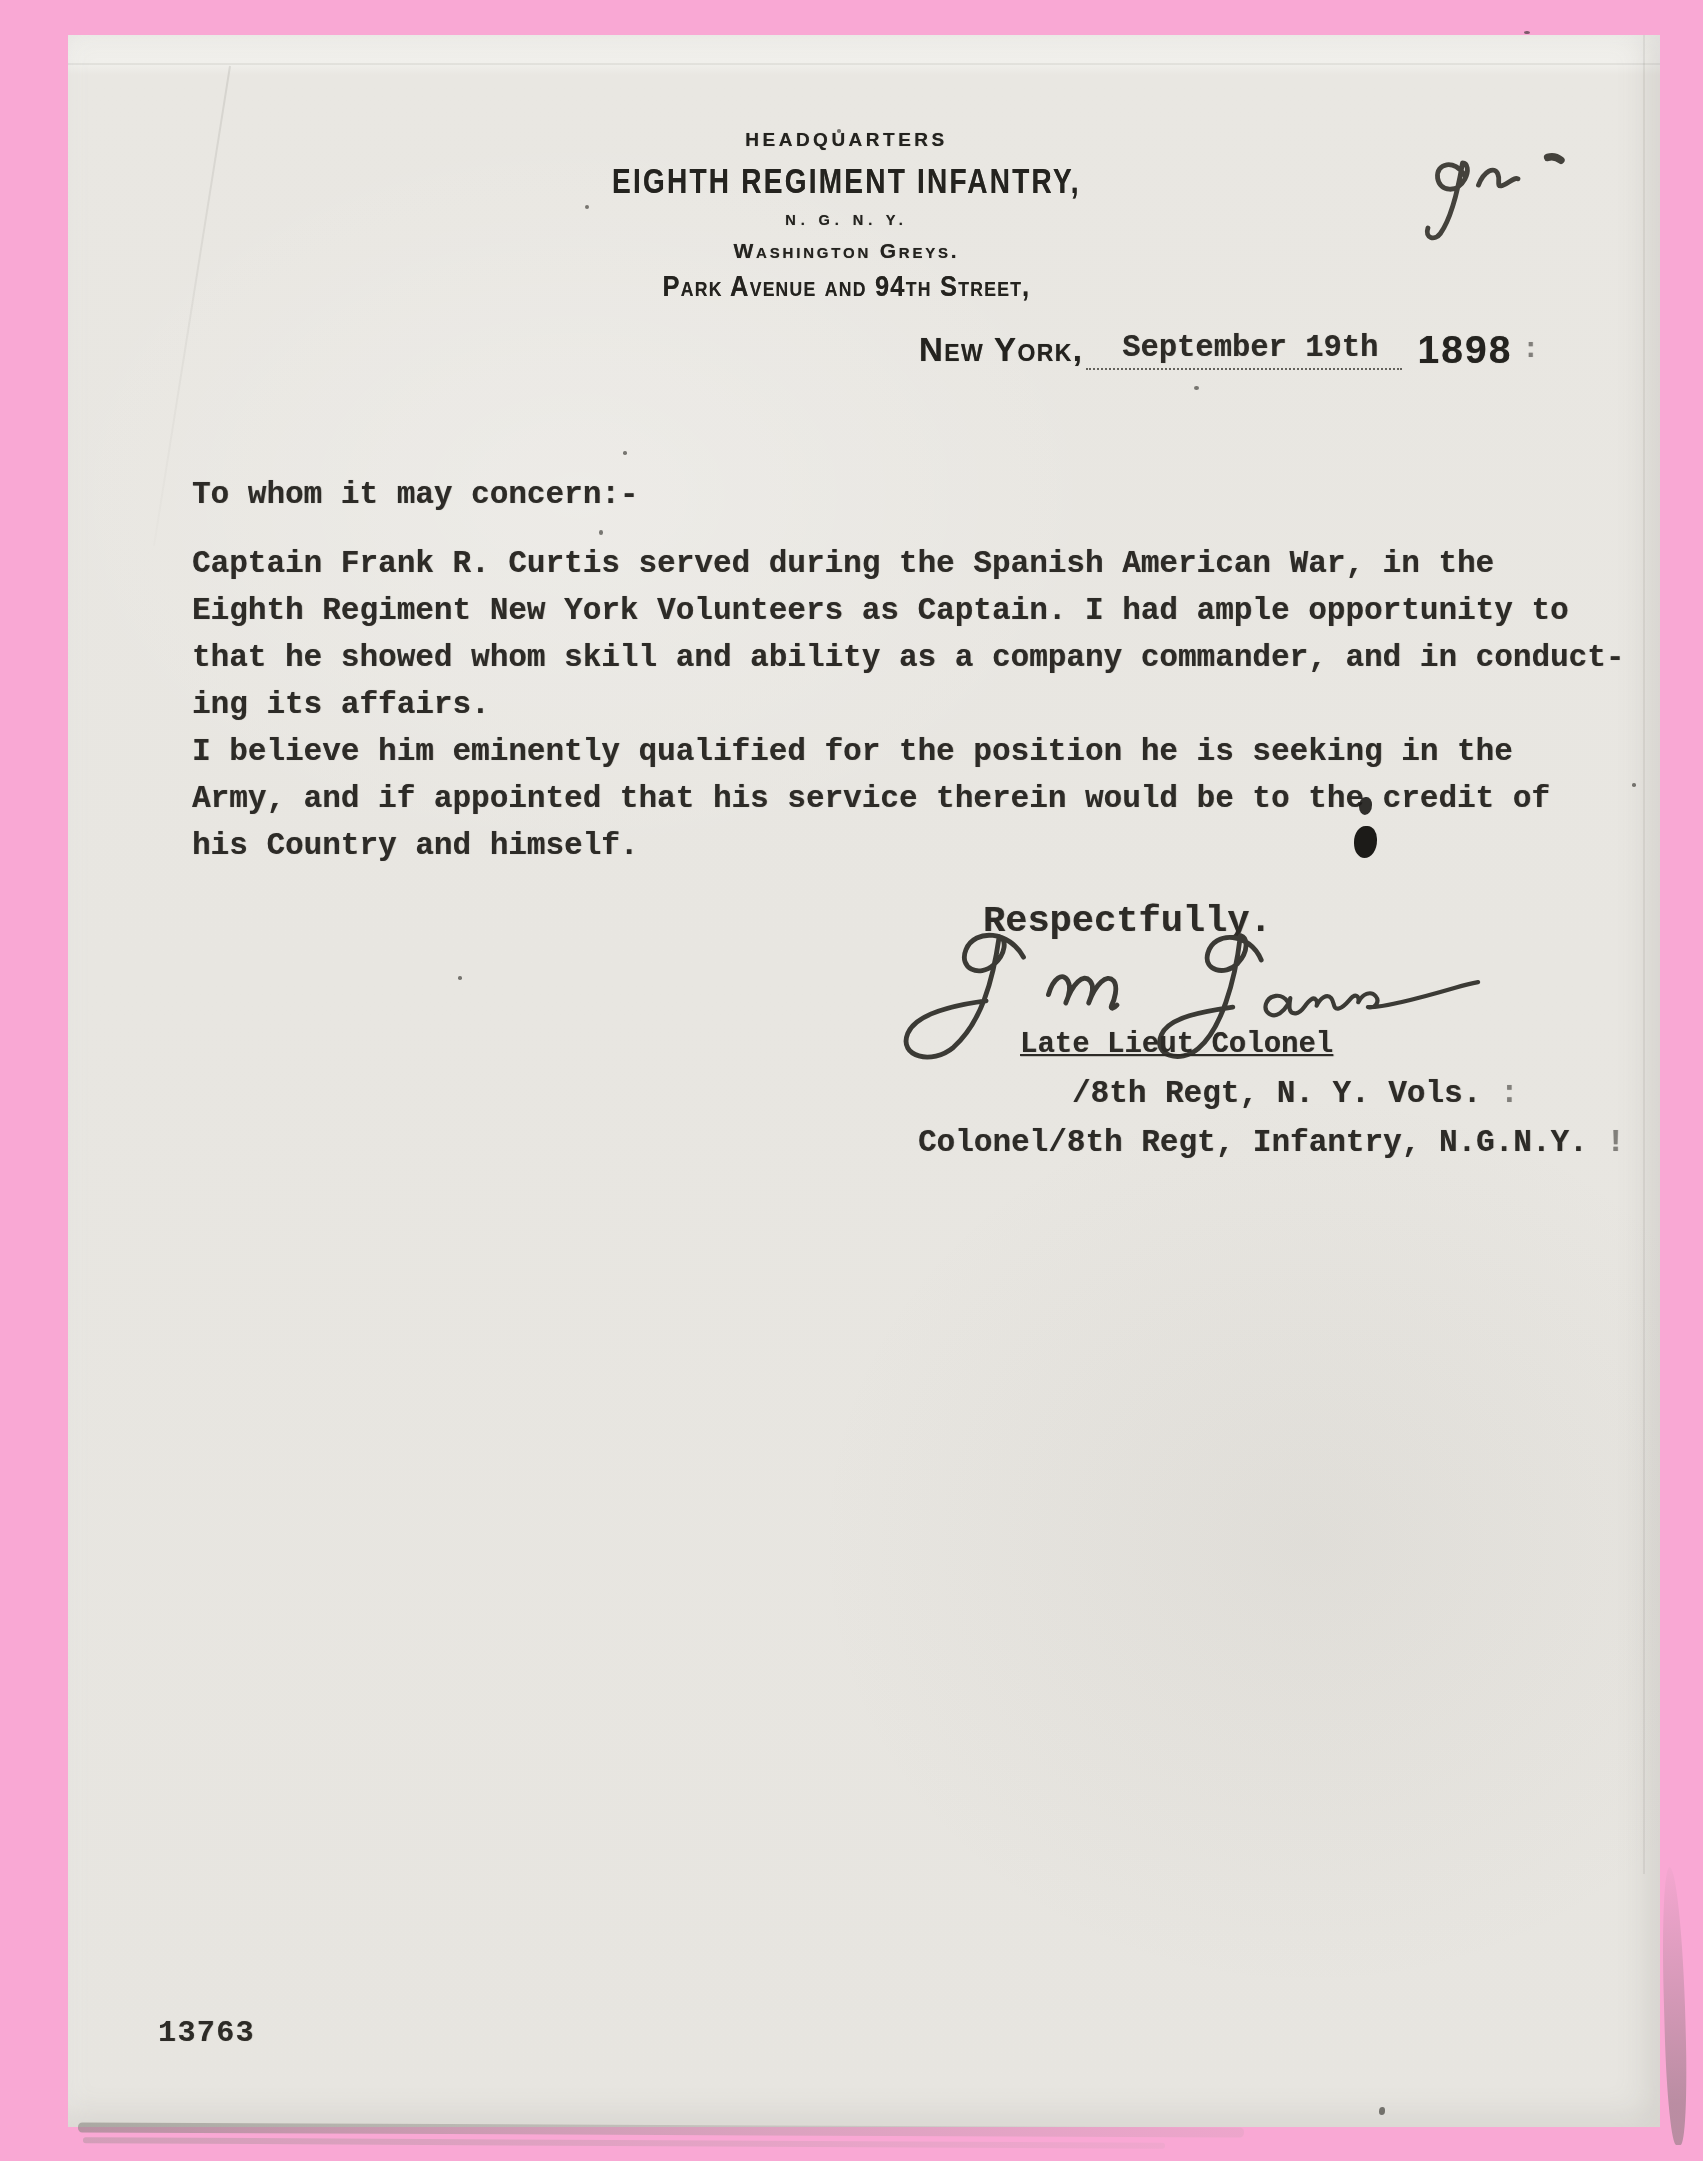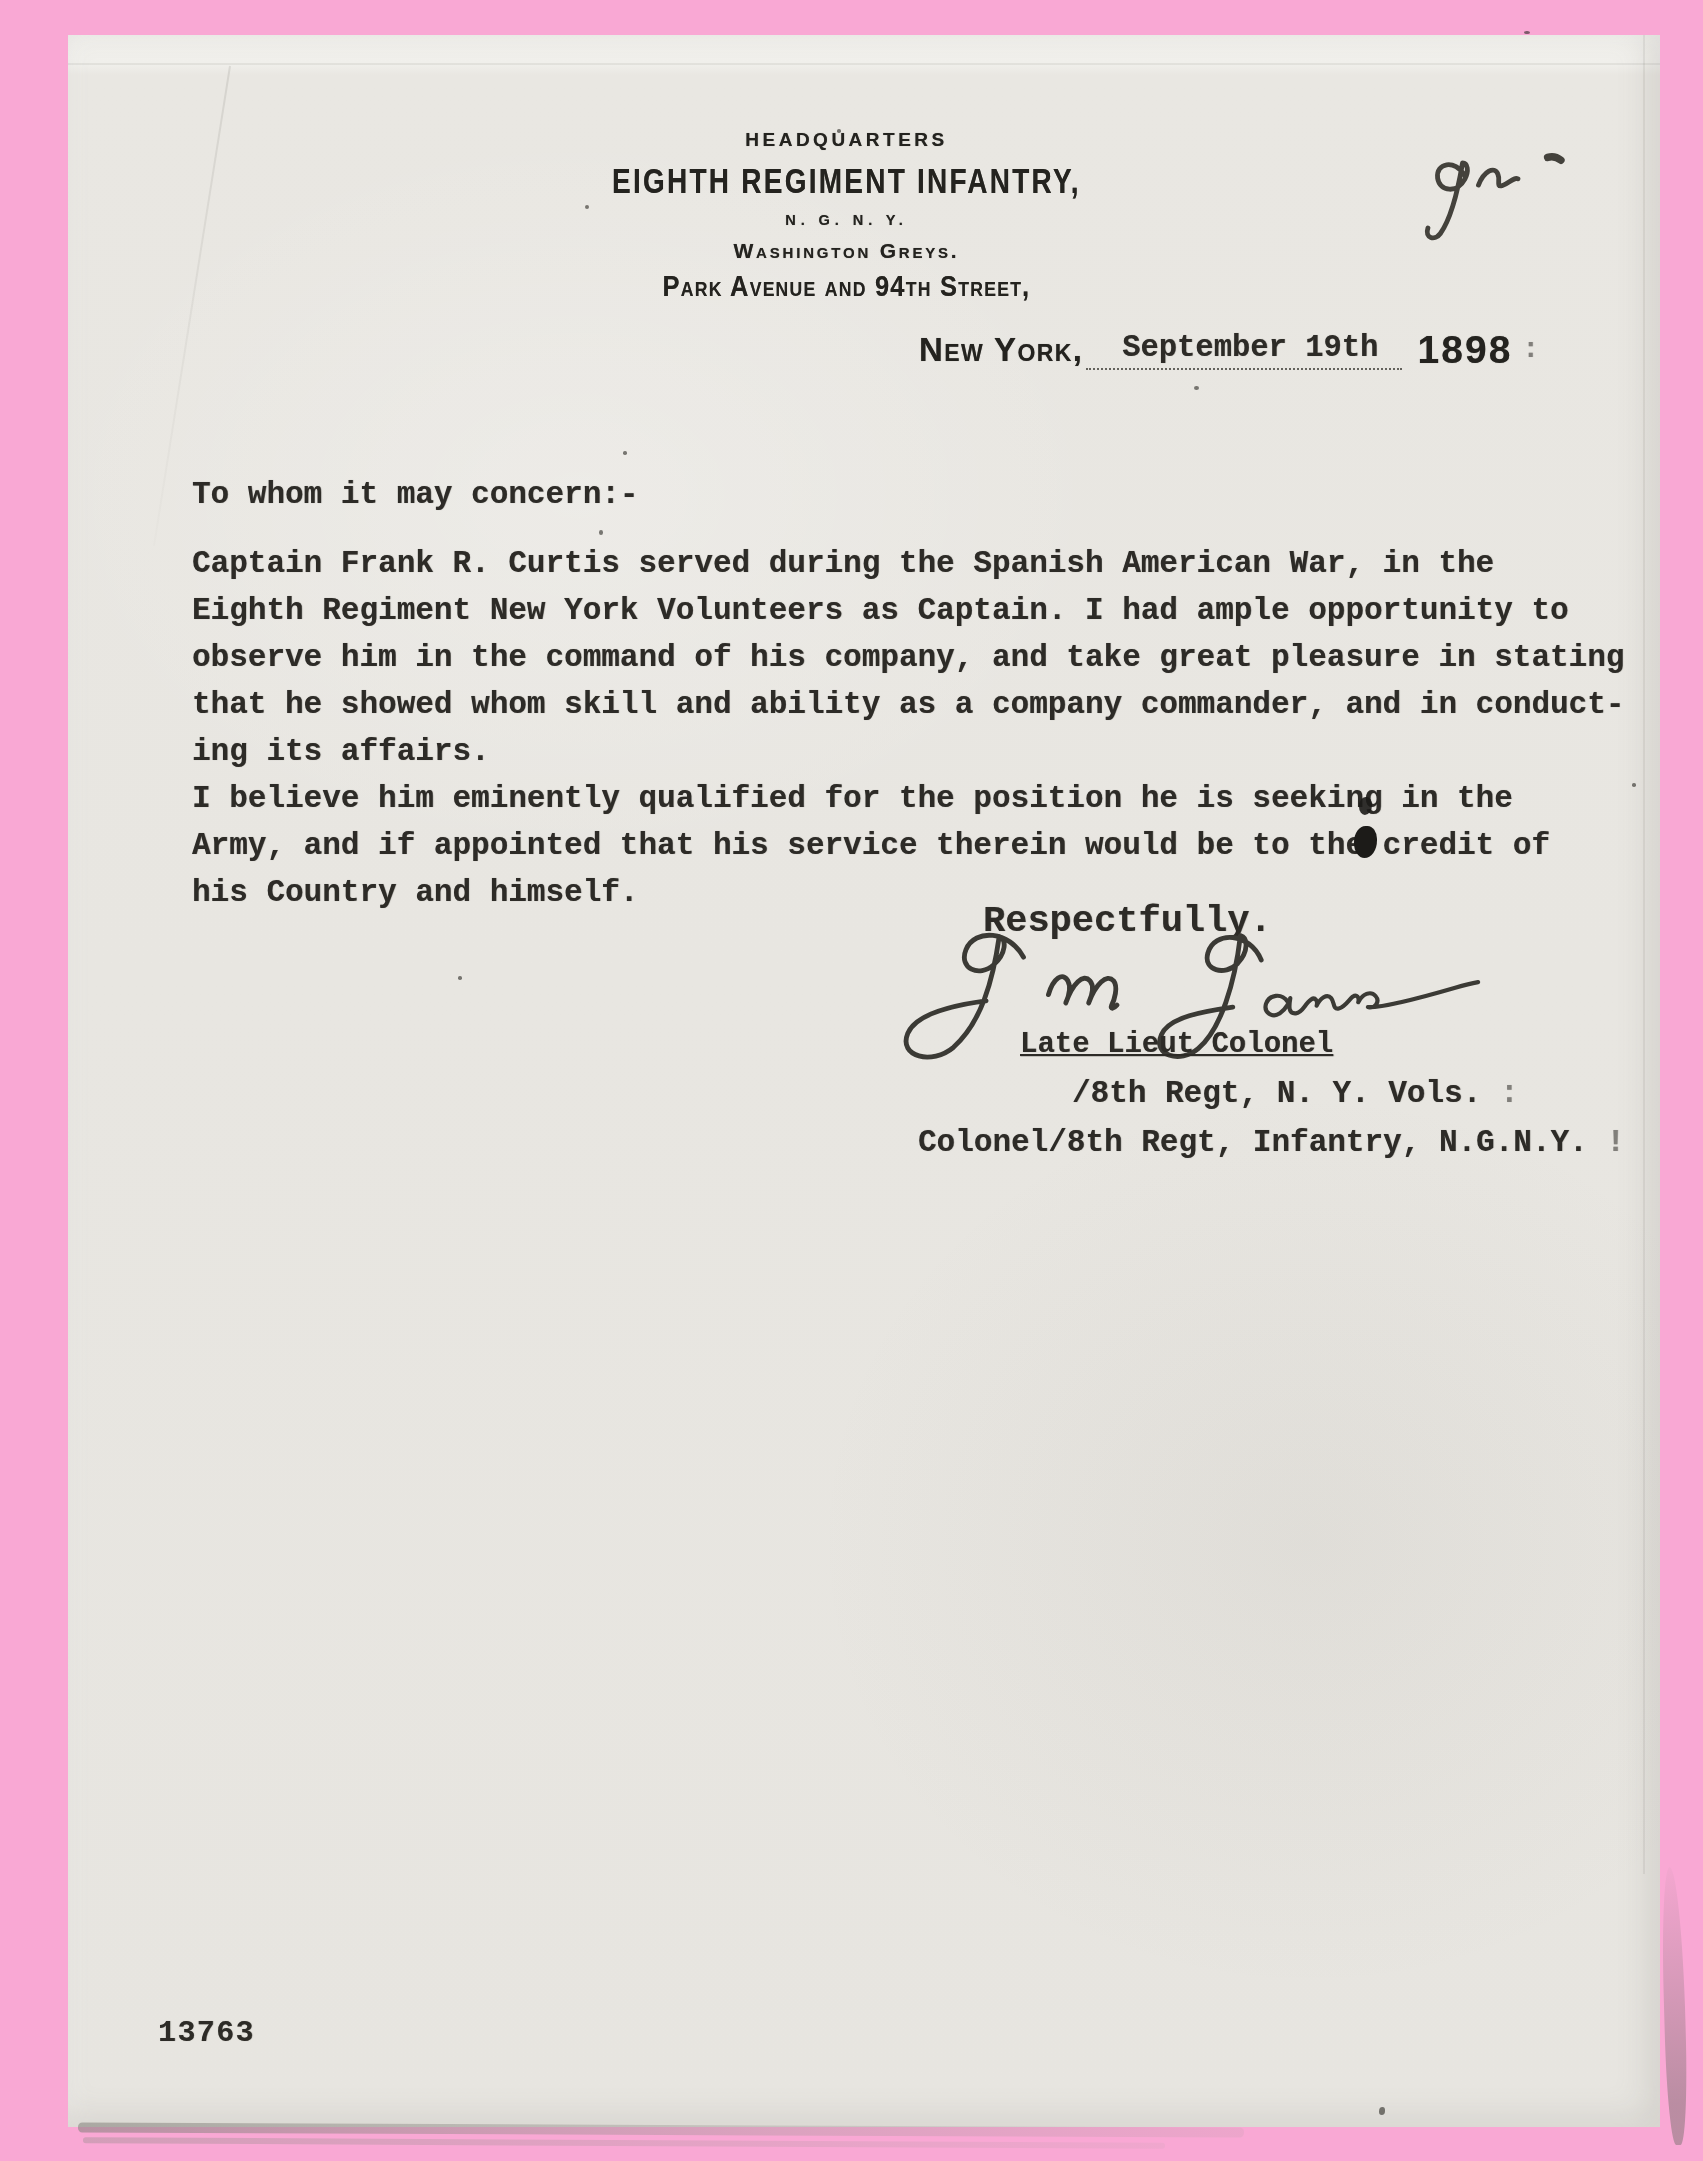--- a/index.html
+++ b/index.html
@@ -294,21 +294,20 @@
     </span>
     <span class="date-year">1898</span>
     <span class="typed date-mark faint-mark">:</span>
   </div>
 
   <div class="typed salutation">To whom it may concern:-</div>
 
   <div class="body-block">
     <div class="typed body-line">Captain Frank R. Curtis served during the Spanish American War, in the</div>
     <div class="typed body-line">Eighth Regiment New York Volunteers as Captain. I had ample opportunity to</div>
-    <div class="typed body-line">observe him in the command of his company, and take great pleasure in stating</div>
     <div class="typed body-line">that he showed whom skill and ability as a company commander, and in conduct-</div>
     <div class="typed body-line">ing its affairs.</div>
     <div class="typed body-line">I believe him eminently qualified for the position he is seeking in the</div>
     <div class="typed body-line">Army, and if appointed that his service therein would be to the credit of</div>
     <div class="typed body-line">his Country and himself.</div>
   </div>
 
   <div class="typed respectfully">Respectfully.</div>
 
   <div class="signature" role="img" aria-label="J m Jarvis">

